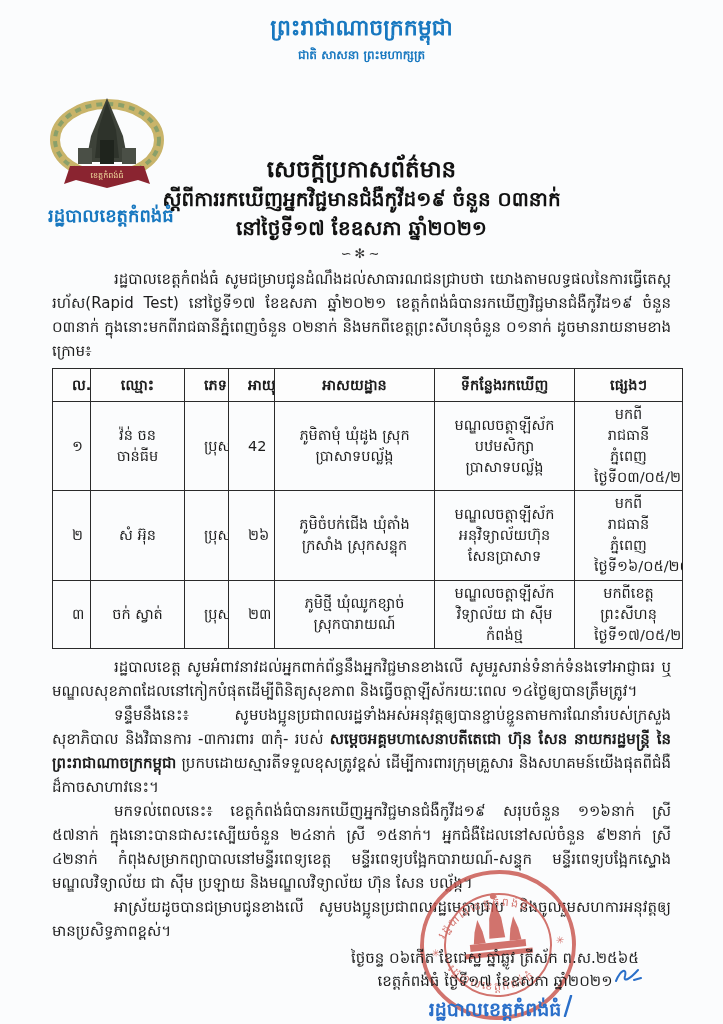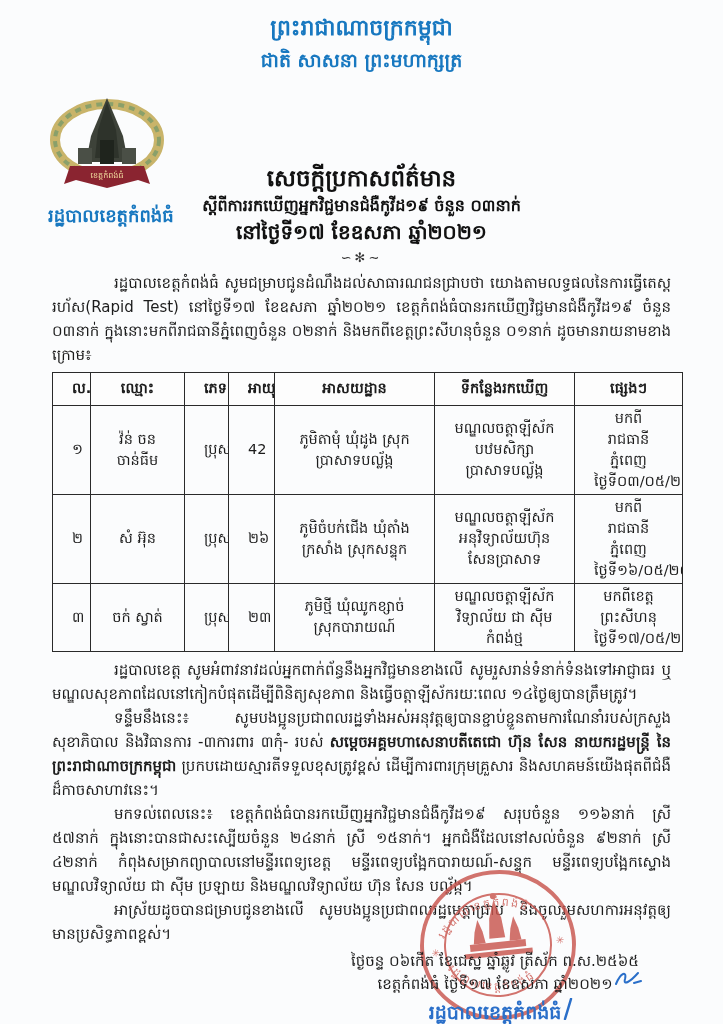--- a/index.html
+++ b/index.html
@@ -8,30 +8,30 @@
     width:723px;height:1024px;
     margin:0 auto;
     background:#fbfcfd;
     font-family:"DejaVu Sans",sans-serif;
     color:#1c1c1c;
     overflow:hidden;
   }
   
   .kingdom-header{ text-align:center; padding-top:14px; font-weight:bold; }
   .kingdom-line1{ font-size:22px; line-height:1.3; }
-  .kingdom-line2{ font-size:19px; line-height:1.3; margin-top:5px; }
+  .kingdom-line2{ font-size:12px; line-height:1.3; margin-top:5px; }
 
   
   .logo-block{ position:absolute; top:96px; left:48px; width:168px; text-align:left; }
   .logo-caption{ font-weight:bold; font-size:18px; margin-top:4px; }
 
   
   .title-block{ margin-top:90px; text-align:center; font-weight:bold; color:#111; }
   .title-line1{ font-size:23px; line-height:1.4; }
-  .title-line2{ font-size:16px; line-height:1.45; }
+  .title-line2{ font-size:20px; line-height:1.45; }
   .title-line3{ font-size:20px; line-height:1.45; }
   .ornament{ text-align:center; font-size:13px; color:#333; margin-top:3px; letter-spacing:3px; }
 
   
   .body-area{ margin:6px 52px 0 52px; font-size:15px; line-height:1.6; text-align:justify; }
   .body-area p{ margin:0; text-indent:62px; }
 
   
   table.cases{
     width:100%; border-collapse:collapse; table-layout:fixed;

